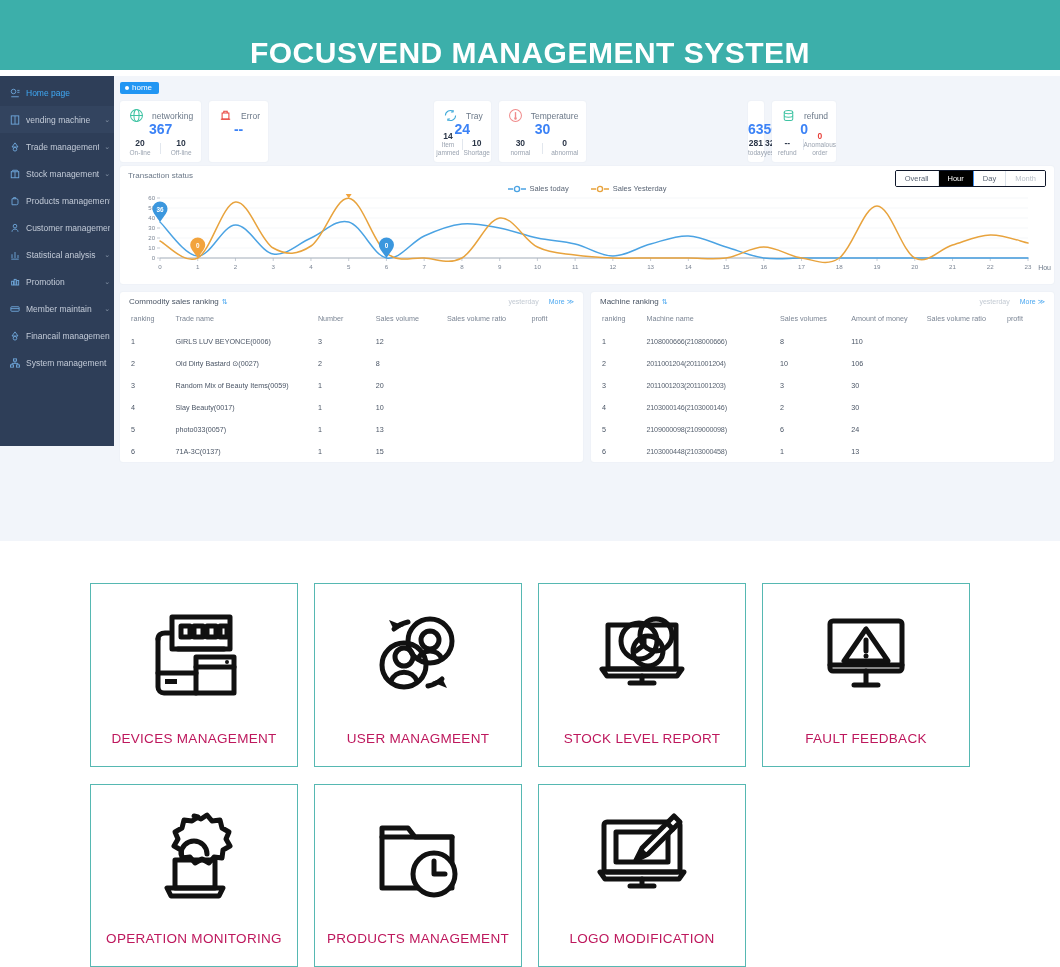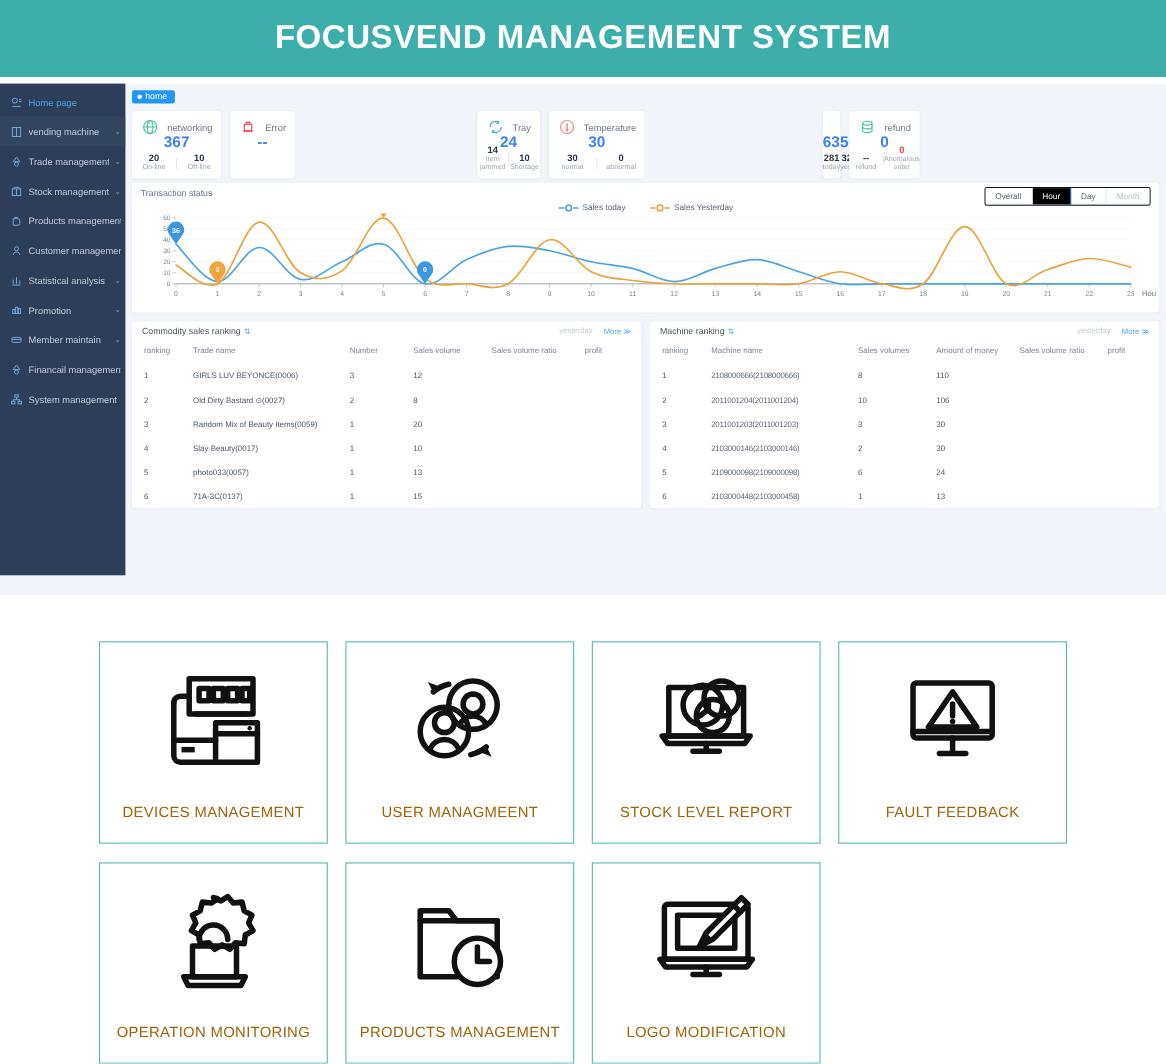--- a/index.html
+++ b/index.html
@@ -8,36 +8,36 @@
     font-family: "Liberation Sans", sans-serif;
     background: #ffffff;
     overflow: hidden;
   }
   .page { position: relative; width: 1060px; height: 967px; background:#fff; }
 
   
   .banner {
     position:absolute; left:0; top:0; width:1060px; height:70px;
     background:#3CAFAA;
-    display:flex; align-items:center; justify-content:center;
+    display:flex; align-items:flex-end; justify-content:center;
   }
   .banner-title {
     color:#ffffff; font-size:30px; font-weight:bold; letter-spacing:0.5px;
     font-family:"Liberation Sans", sans-serif;
   }
 
   
   .app {
     position:absolute; left:0; top:76px; width:1060px; height:465px;
     background:#F2F5FA; display:flex;
   }
 
   
   .sidebar {
-    width:114px; height:447px; background:#2E3E58; flex:0 0 114px;
+    width:114px; height:370px; background:#2E3E58; flex:0 0 114px;
     padding-top:3px; overflow:hidden;
   }
   .side-item {
     display:flex; align-items:center; gap:5px;
     height:27px; padding-left:9px; padding-right:4px;
     color:#C3CBD8; font-size:8.5px; white-space:nowrap;
     position:relative;
   }
   .side-item.active { color:#3FA9F5; }
   .side-item.sub { background:#33445F; }
@@ -147,21 +147,21 @@
     gap:17px 16px;
   }
   .tile {
     border:1.5px solid #56B8B2; background:#fff;
     display:flex; flex-direction:column; align-items:center; justify-content:center;
     padding-bottom:6px;
   }
   .tile-ico { flex:1 1 auto; display:flex; align-items:center; justify-content:center; }
   .tile-ico svg { display:block; }
   .tile-label {
-    color:#a16207; font-size:13.5px; letter-spacing:0.3px;
+    color:#be185d; font-size:13.5px; letter-spacing:0.3px;
     padding-bottom:14px; text-align:right;
   }
 </style>
 </head>
 <body>
 
 <div class="page">
 
   <div class="banner">
     <div class="banner-title">FOCUSVEND MANAGEMENT SYSTEM</div>

